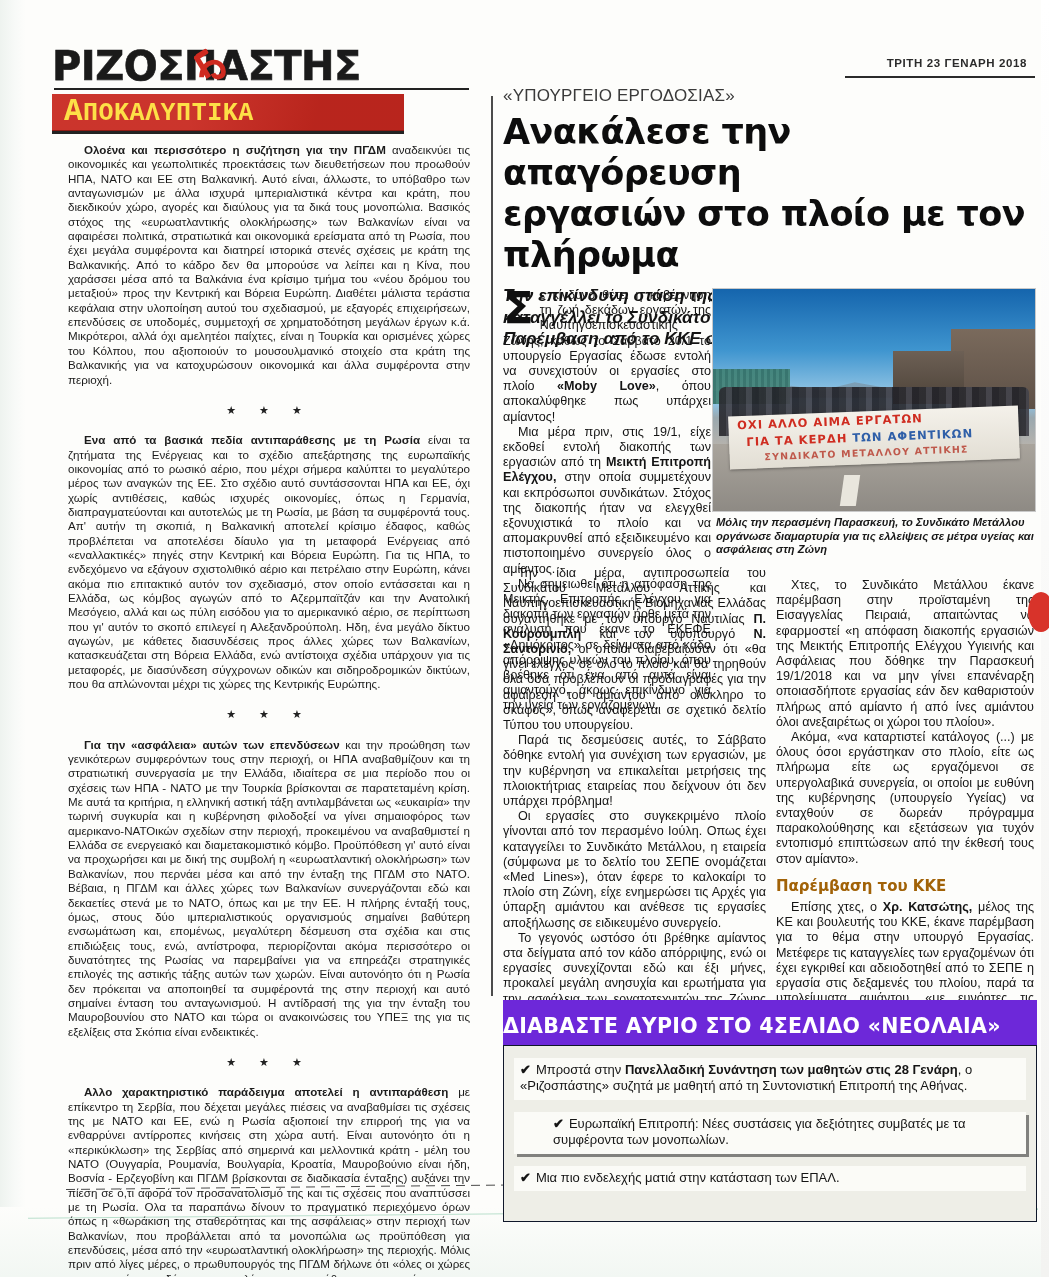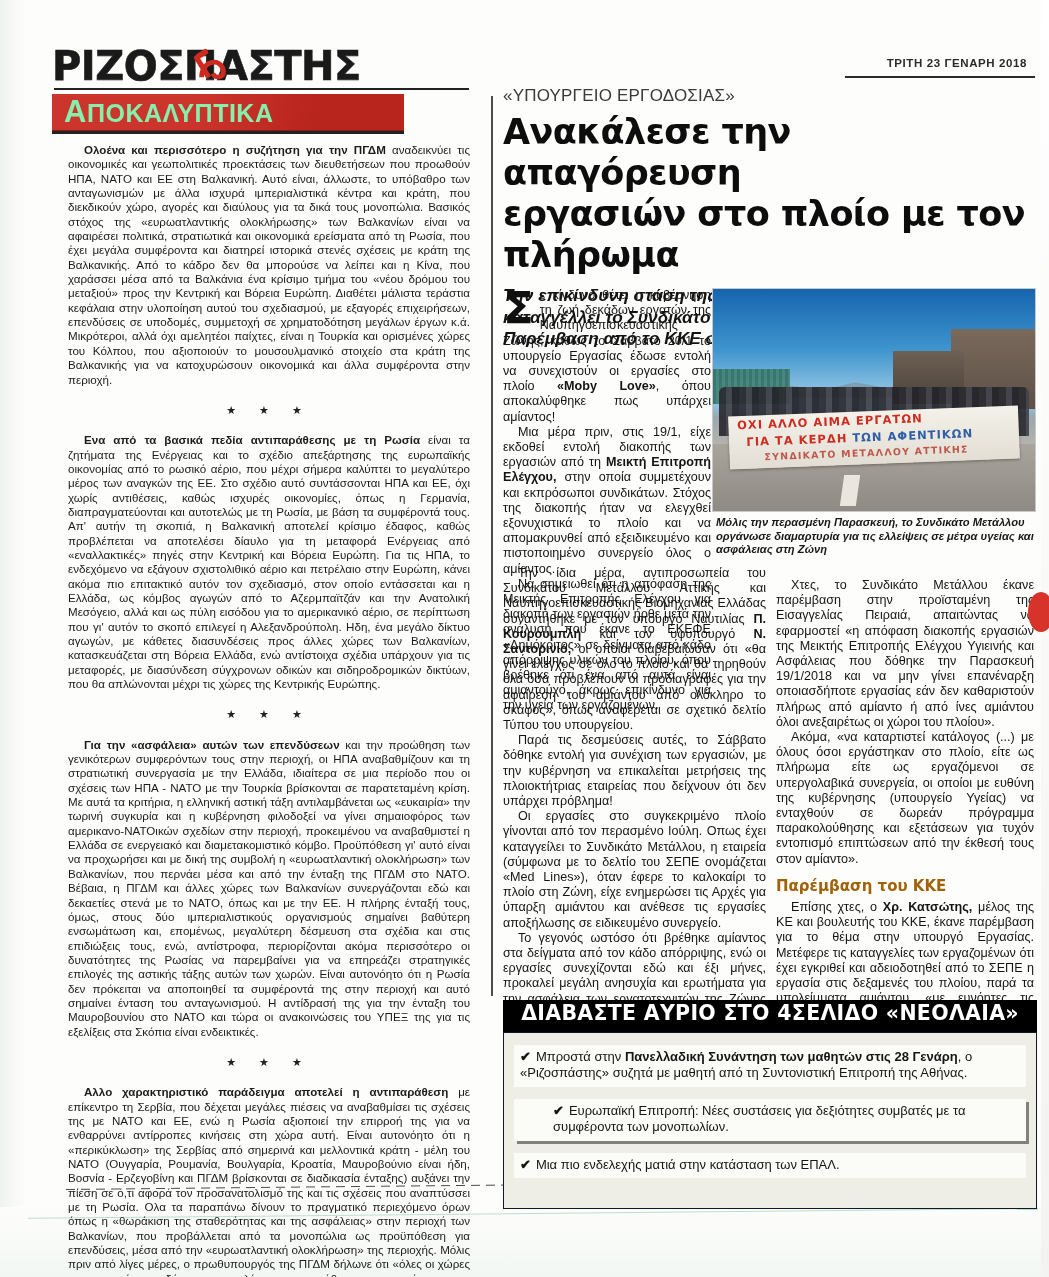--- a/index.html
+++ b/index.html
@@ -77,23 +77,23 @@
     position: relative; width: 352px; height: 36px;
     background: #c8281f; overflow: hidden;
     box-shadow: 0 1px 0 #8c1a14;
   }
   .kicker-bar::after{
     content:""; position:absolute; inset:0;
     background: linear-gradient(105deg, rgba(255,255,255,.06) 0 40%, rgba(0,0,0,.08) 75% 100%);
   }
   .kicker-text {
     position: relative; z-index:2;
-    color: #86efac; font-weight: 700; font-size: 25px;
+    color: #fde047; font-weight: 700; font-size: 25px;
     letter-spacing: .5px; line-height: 36px; padding-left: 12px;
-    font-family: Liberation Sans, sans-serif;
+    font-family: Liberation Mono, monospace;
   }
   .kicker-text .cap { font-size: 31px; }
   .kicker-underline { width: 352px; height: 3px; background: #222; margin-top: 1px; }
 
   .left-headline {
     margin-top: 10px;
     font-family: "DejaVu Sans", sans-serif;
     font-weight: 700;
     font-size: 25.5px;
     line-height: 30px;
@@ -219,23 +219,23 @@
   .sub-head {
     font-family:"DejaVu Sans", sans-serif; font-weight:700;
     font-size: 15px; margin: 12px 0 6px 0; color:#a16207;
   }
 
   
   .promo {
     position: absolute; left: 503px; top: 1000px; width: 534px;
   }
   .promo-bar {
-    background: #000000; color: #fff; text-align: center;
+    background: #6d28d9; color: #fff; text-align: left;
     font-family: "DejaVu Sans", sans-serif; font-weight: 700;
-    font-size: 20.5px; letter-spacing: .3px; padding: 1px 0 7px 0;
+    font-size: 20.5px; letter-spacing: .3px; padding: 14px 0 7px 0;
   }
   .promo-body {
     background: #eeeee7; border: 1px solid #0f172a;
     padding: 12px 10px 14px 10px;
   }
   .promo-item {
     background: #fbfbf7;
     font-size: 13px; line-height: 16.4px; color: #151515;
     padding: 4px 6px 5px 6px;
     margin-bottom: 12px;

